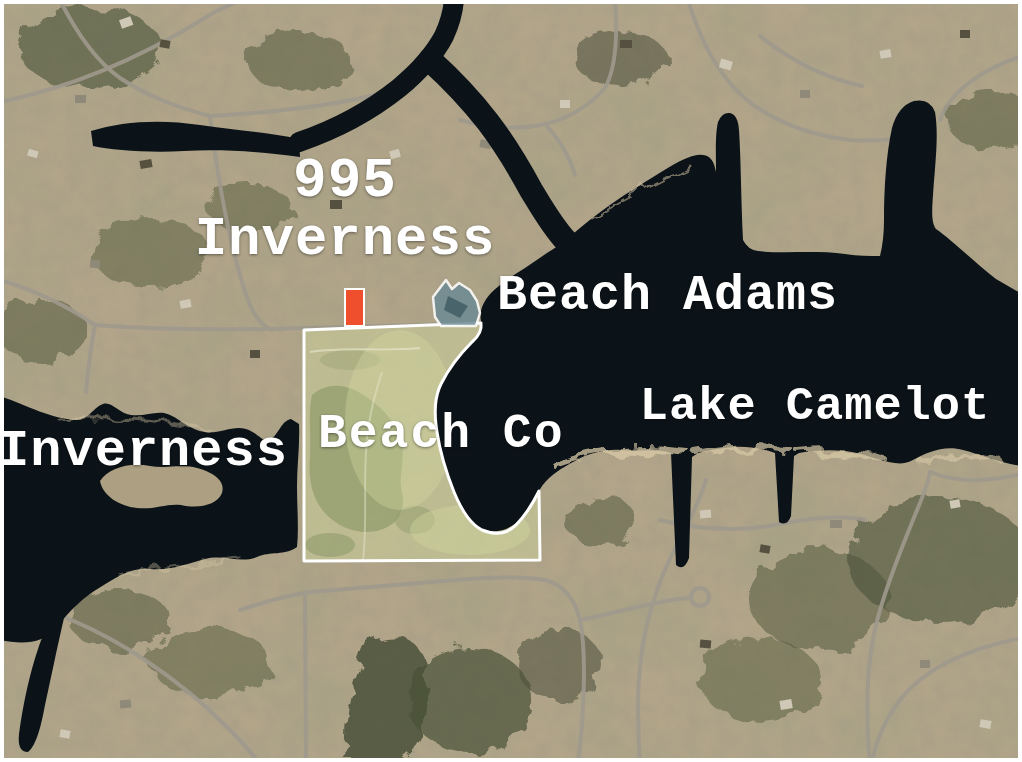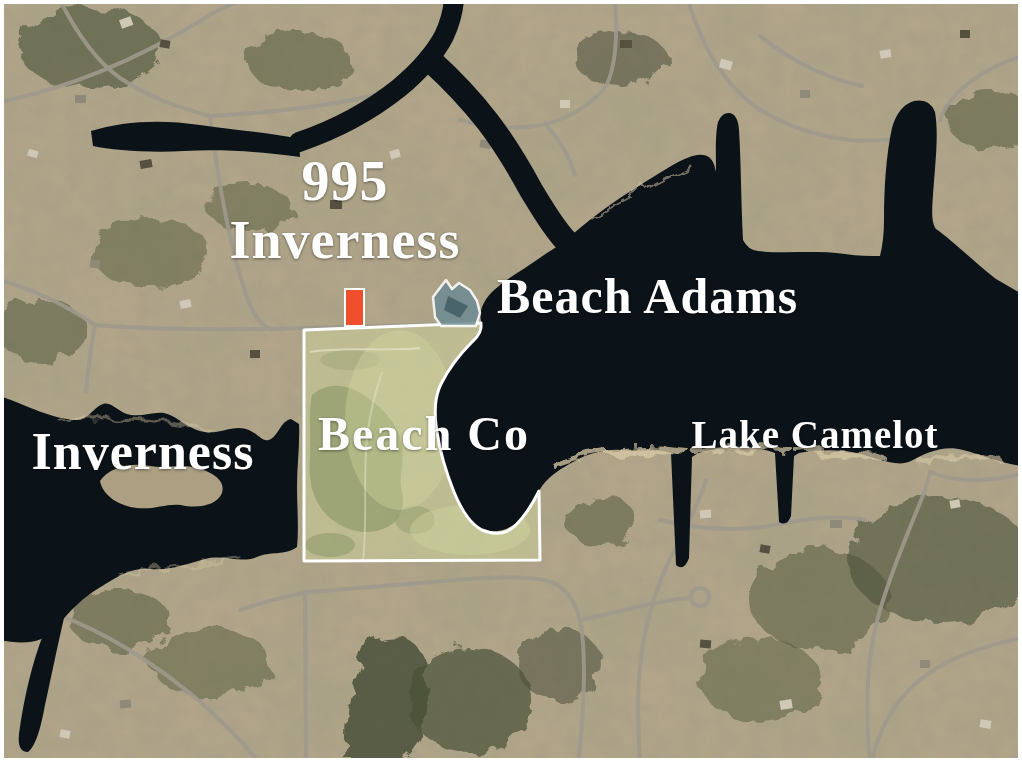--- a/index.html
+++ b/index.html
@@ -1,35 +1,35 @@
 <!DOCTYPE html>
 <html><head>
 <meta charset="utf-8">
 <style>
   html,body{margin:0;padding:0;background:#fff;}
   .map-root{
     position:relative;
     width:1022px;height:762px;
     overflow:hidden;
     background:#0369a1;
-    font-family:Liberation Serif, serif;
+    font-family:Liberation Mono, monospace;
   }
   .map-root svg{position:absolute;left:0;top:0;z-index:1;}
   .frame{position:absolute;inset:0;border:4px solid #ffffff;z-index:60;pointer-events:none;}
   .label{
     position:absolute;z-index:40;
     color:#ffffff;font-weight:700;text-align:center;white-space:nowrap;
     letter-spacing:1px;
     text-shadow:0 1px 3px rgba(0,0,0,.45);
   }
   .centered{transform:translateX(-50%);}
   .l-xl{display:block;font-size:56px;line-height:58px;}
   .l-lg{display:block;font-size:54px;line-height:60px;}
   .l-beach{font-size:50px;line-height:52px;}
-  .l-camelot{font-size:39px;line-height:50px;margin-top:28px;}
+  .l-camelot{font-size:47px;line-height:50px;}
   .l-sherwood{font-size:52px;line-height:62px;}
   .l-adams{font-size:48px;line-height:52px;letter-spacing:2px;}
 </style>
 </head>
 <body>
 
 <div class="map-root">
 
   <svg width="1022" height="762" viewBox="0 0 1022 762">
     <defs>

